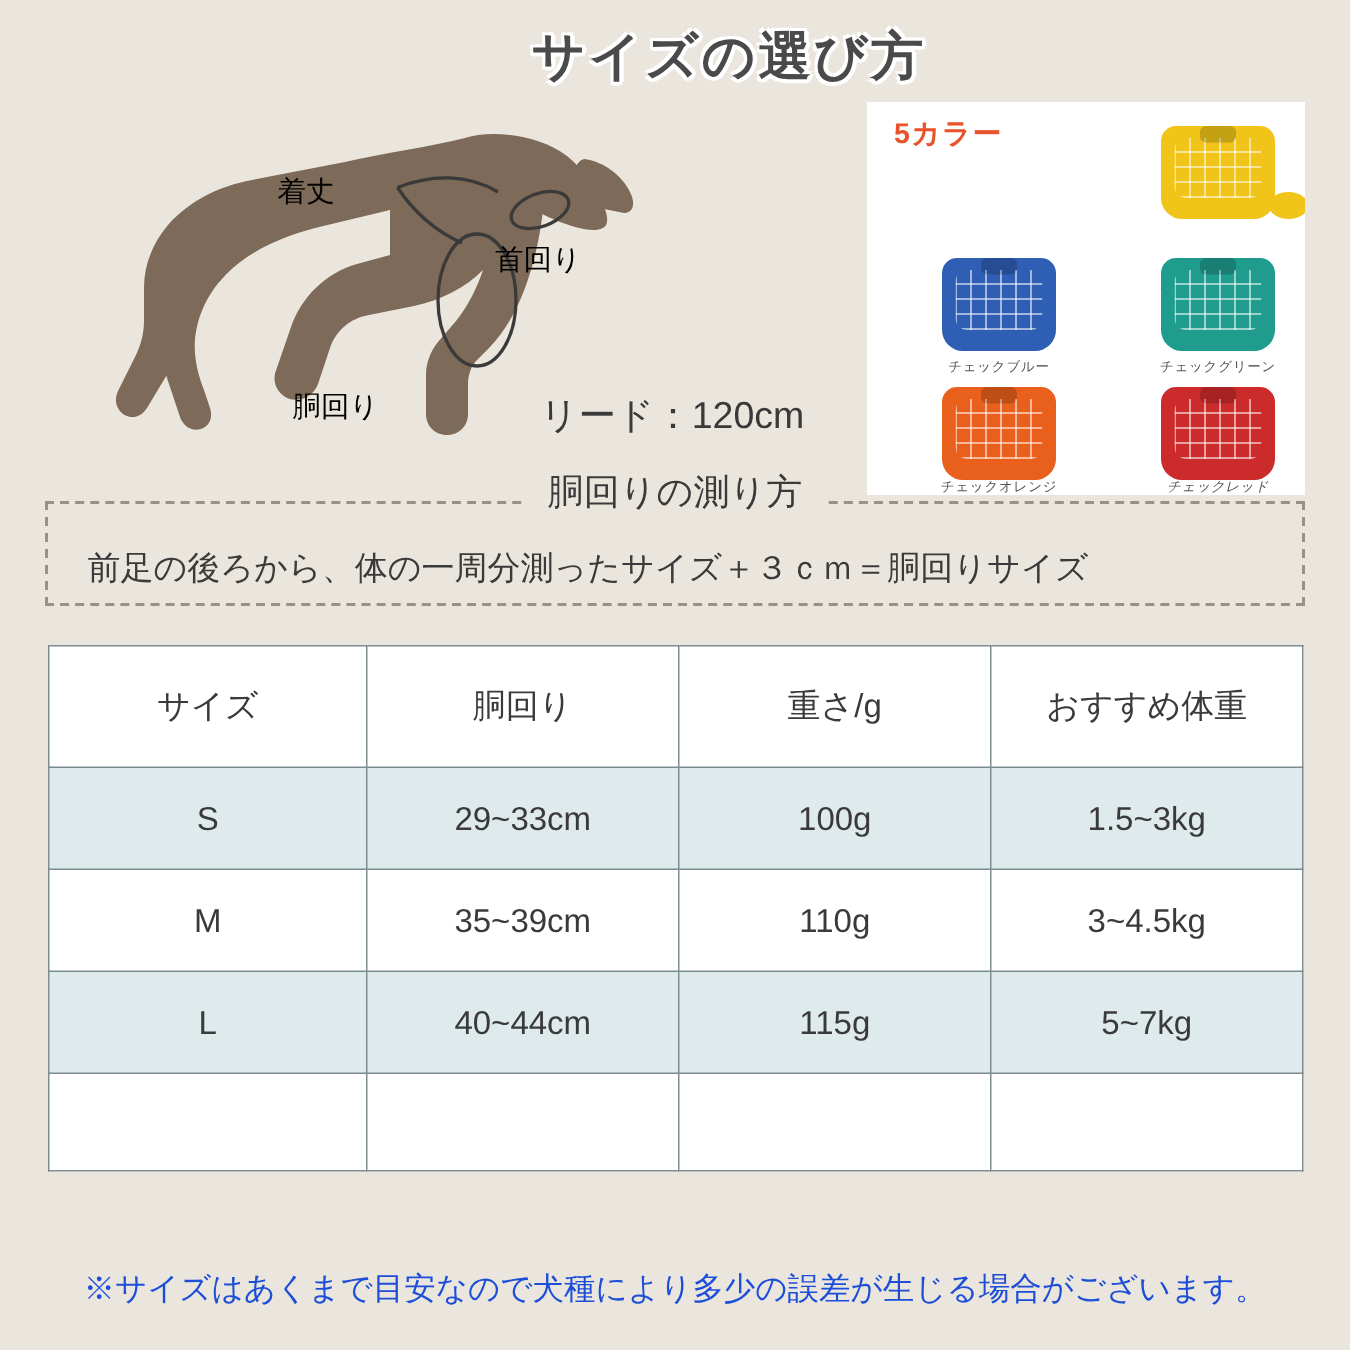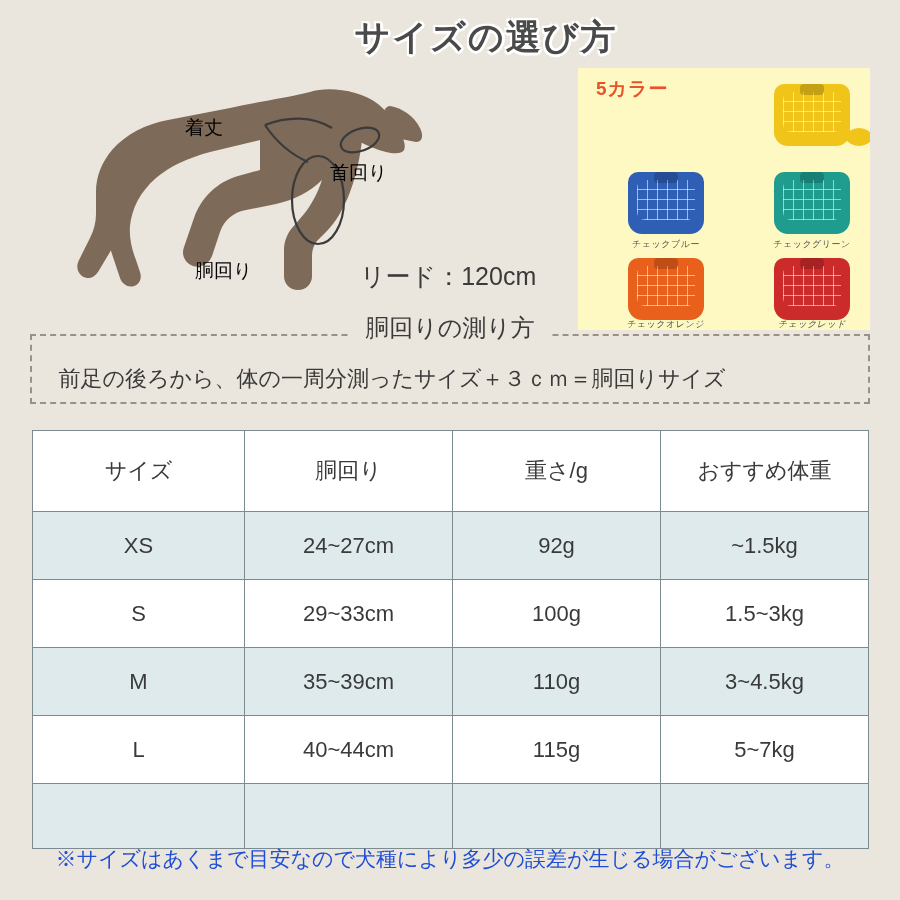--- a/index.html
+++ b/index.html
@@ -74,21 +74,21 @@
     white-space: nowrap;
   }
 
   
   .colors-panel {
     position: absolute;
     top: 68px;
     left: 578px;
     width: 292px;
     height: 262px;
-    background: #fef9c3;
+    background: #ffffff;
     overflow: hidden;
   }
   .colors-title {
     position: absolute;
     top: 8px;
     left: 18px;
     font-size: 19px;
     font-weight: bold;
     color: #e8532a;
     letter-spacing: 1px;
@@ -345,26 +345,20 @@
     <thead>
       <tr>
         <th>サイズ</th>
         <th>胴回り</th>
         <th>重さ/g</th>
         <th>おすすめ体重</th>
       </tr>
     </thead>
     <tbody>
       <tr>
-        <td>XS</td>
-        <td>24~27cm</td>
-        <td>92g</td>
-        <td>~1.5kg</td>
-      </tr>
-      <tr>
         <td>S</td>
         <td>29~33cm</td>
         <td>100g</td>
         <td>1.5~3kg</td>
       </tr>
       <tr>
         <td>M</td>
         <td>35~39cm</td>
         <td>110g</td>
         <td>3~4.5kg</td>

